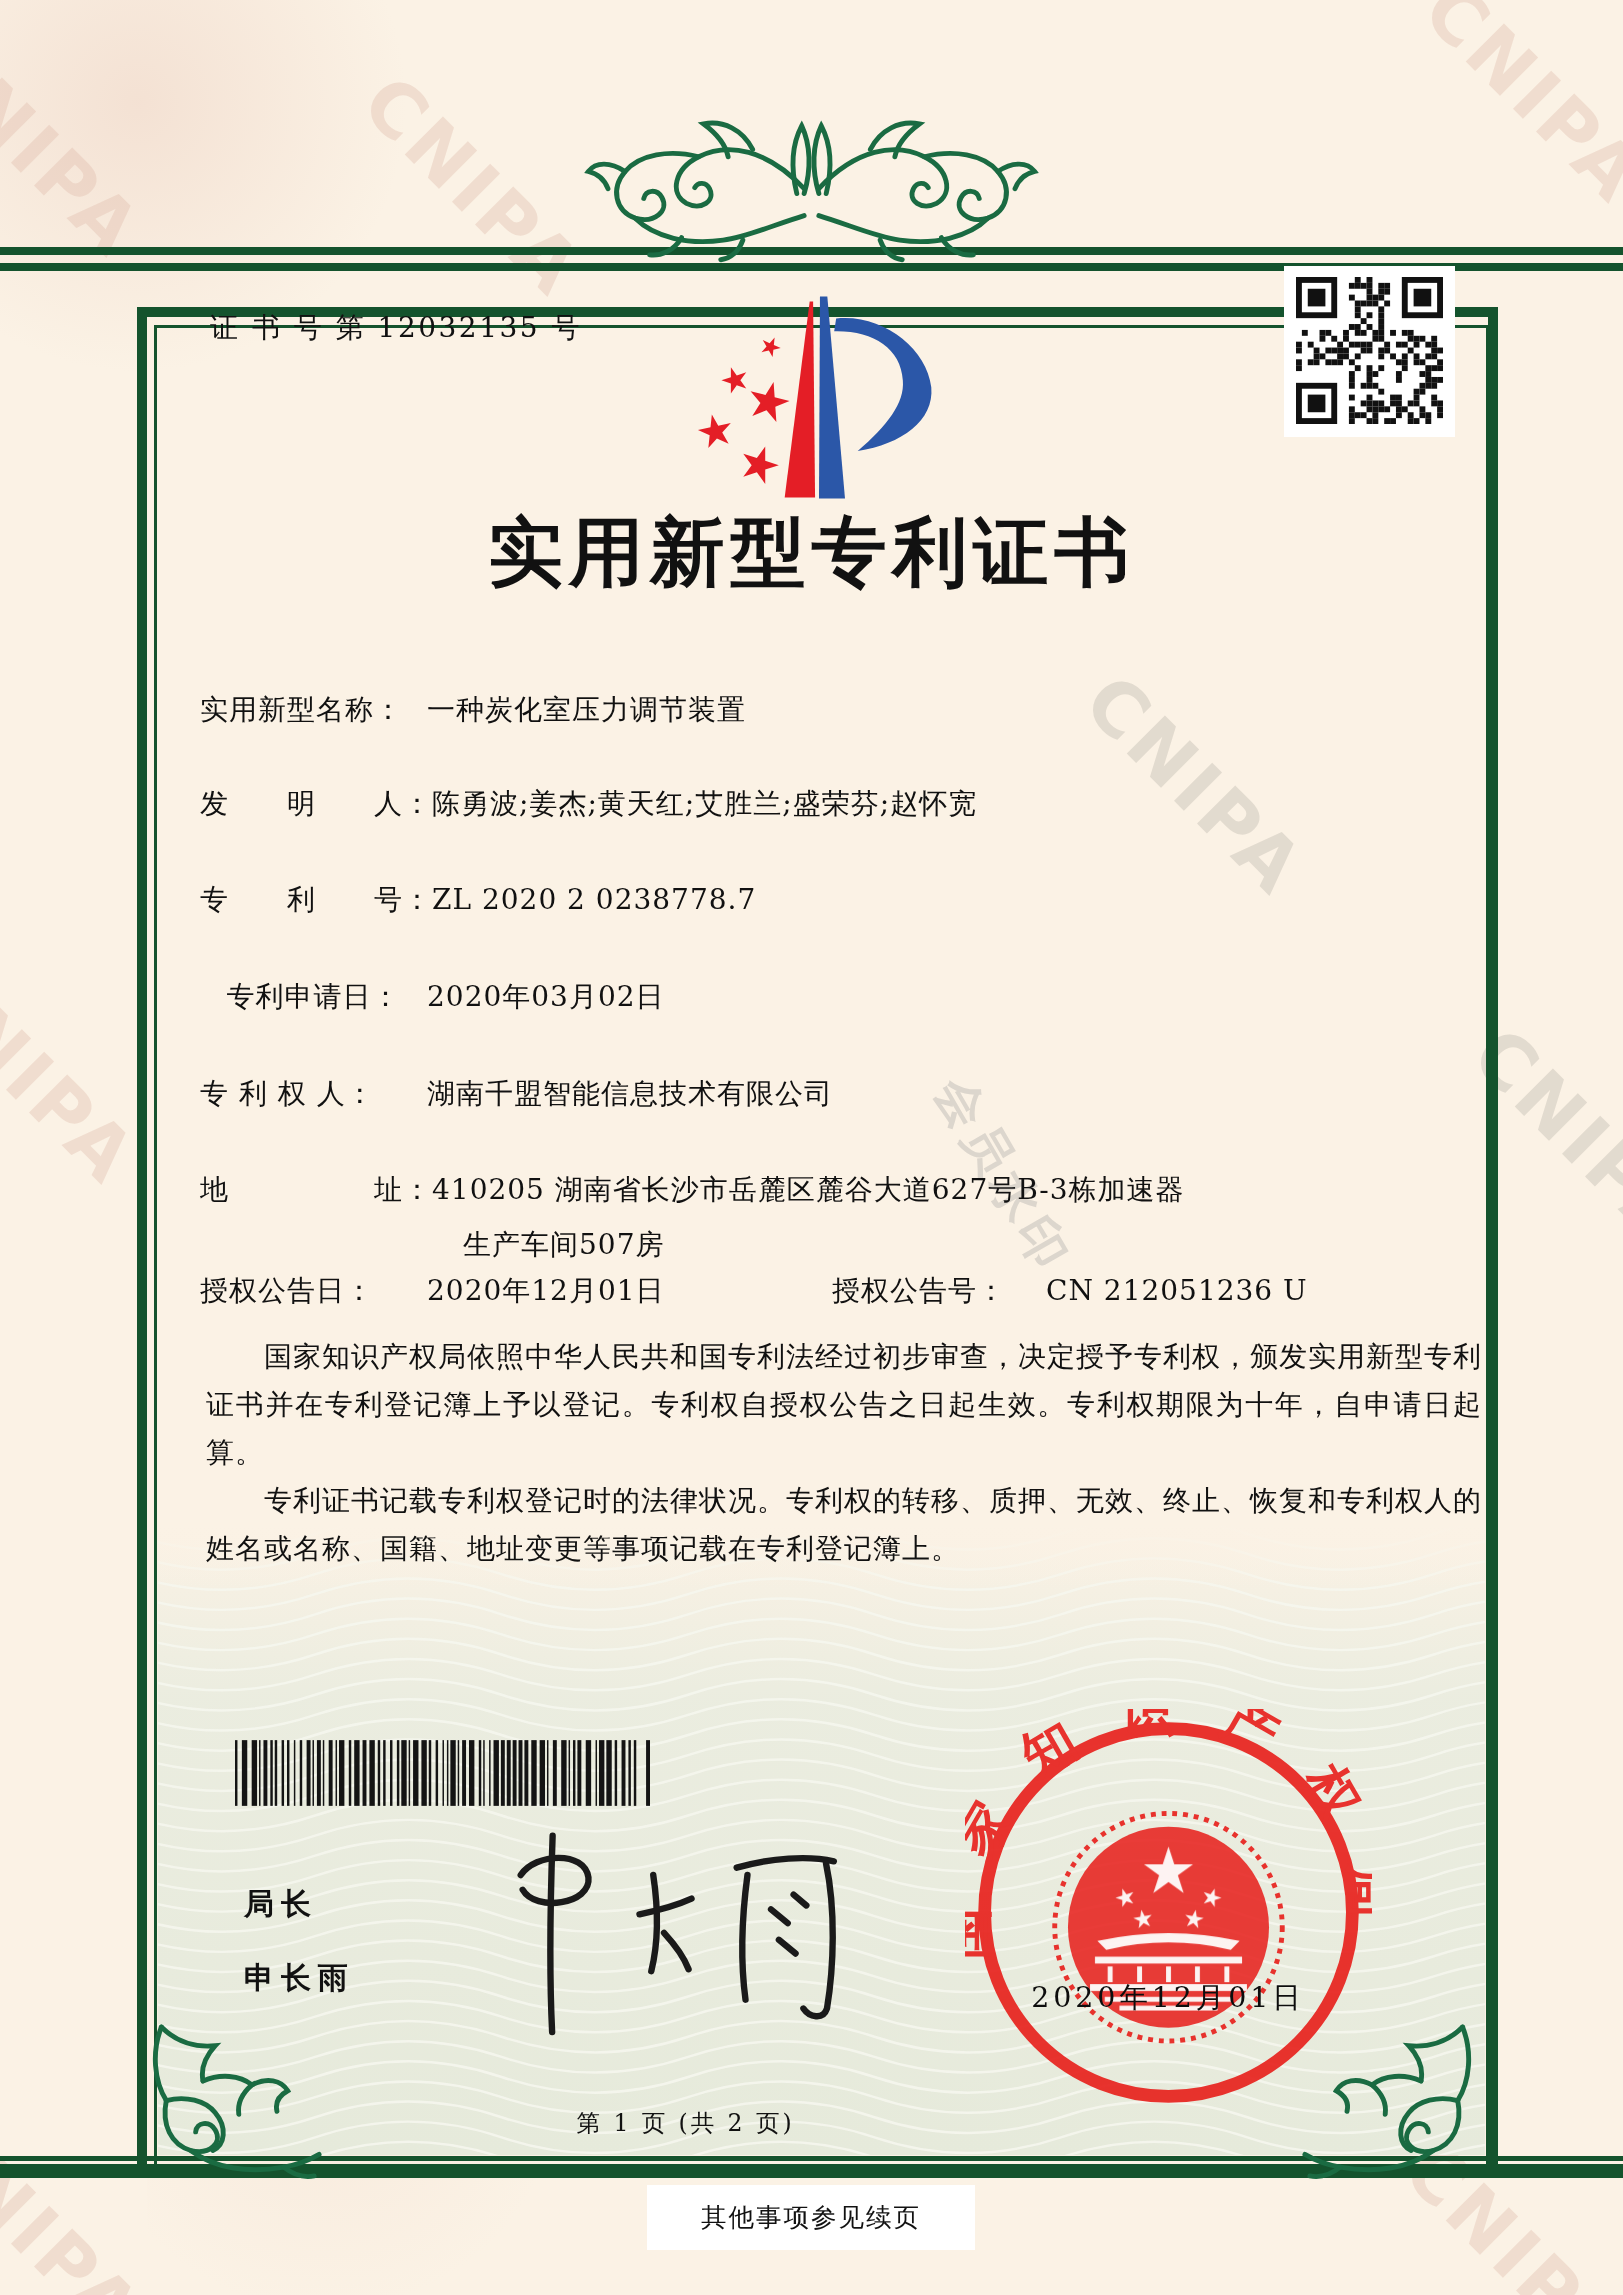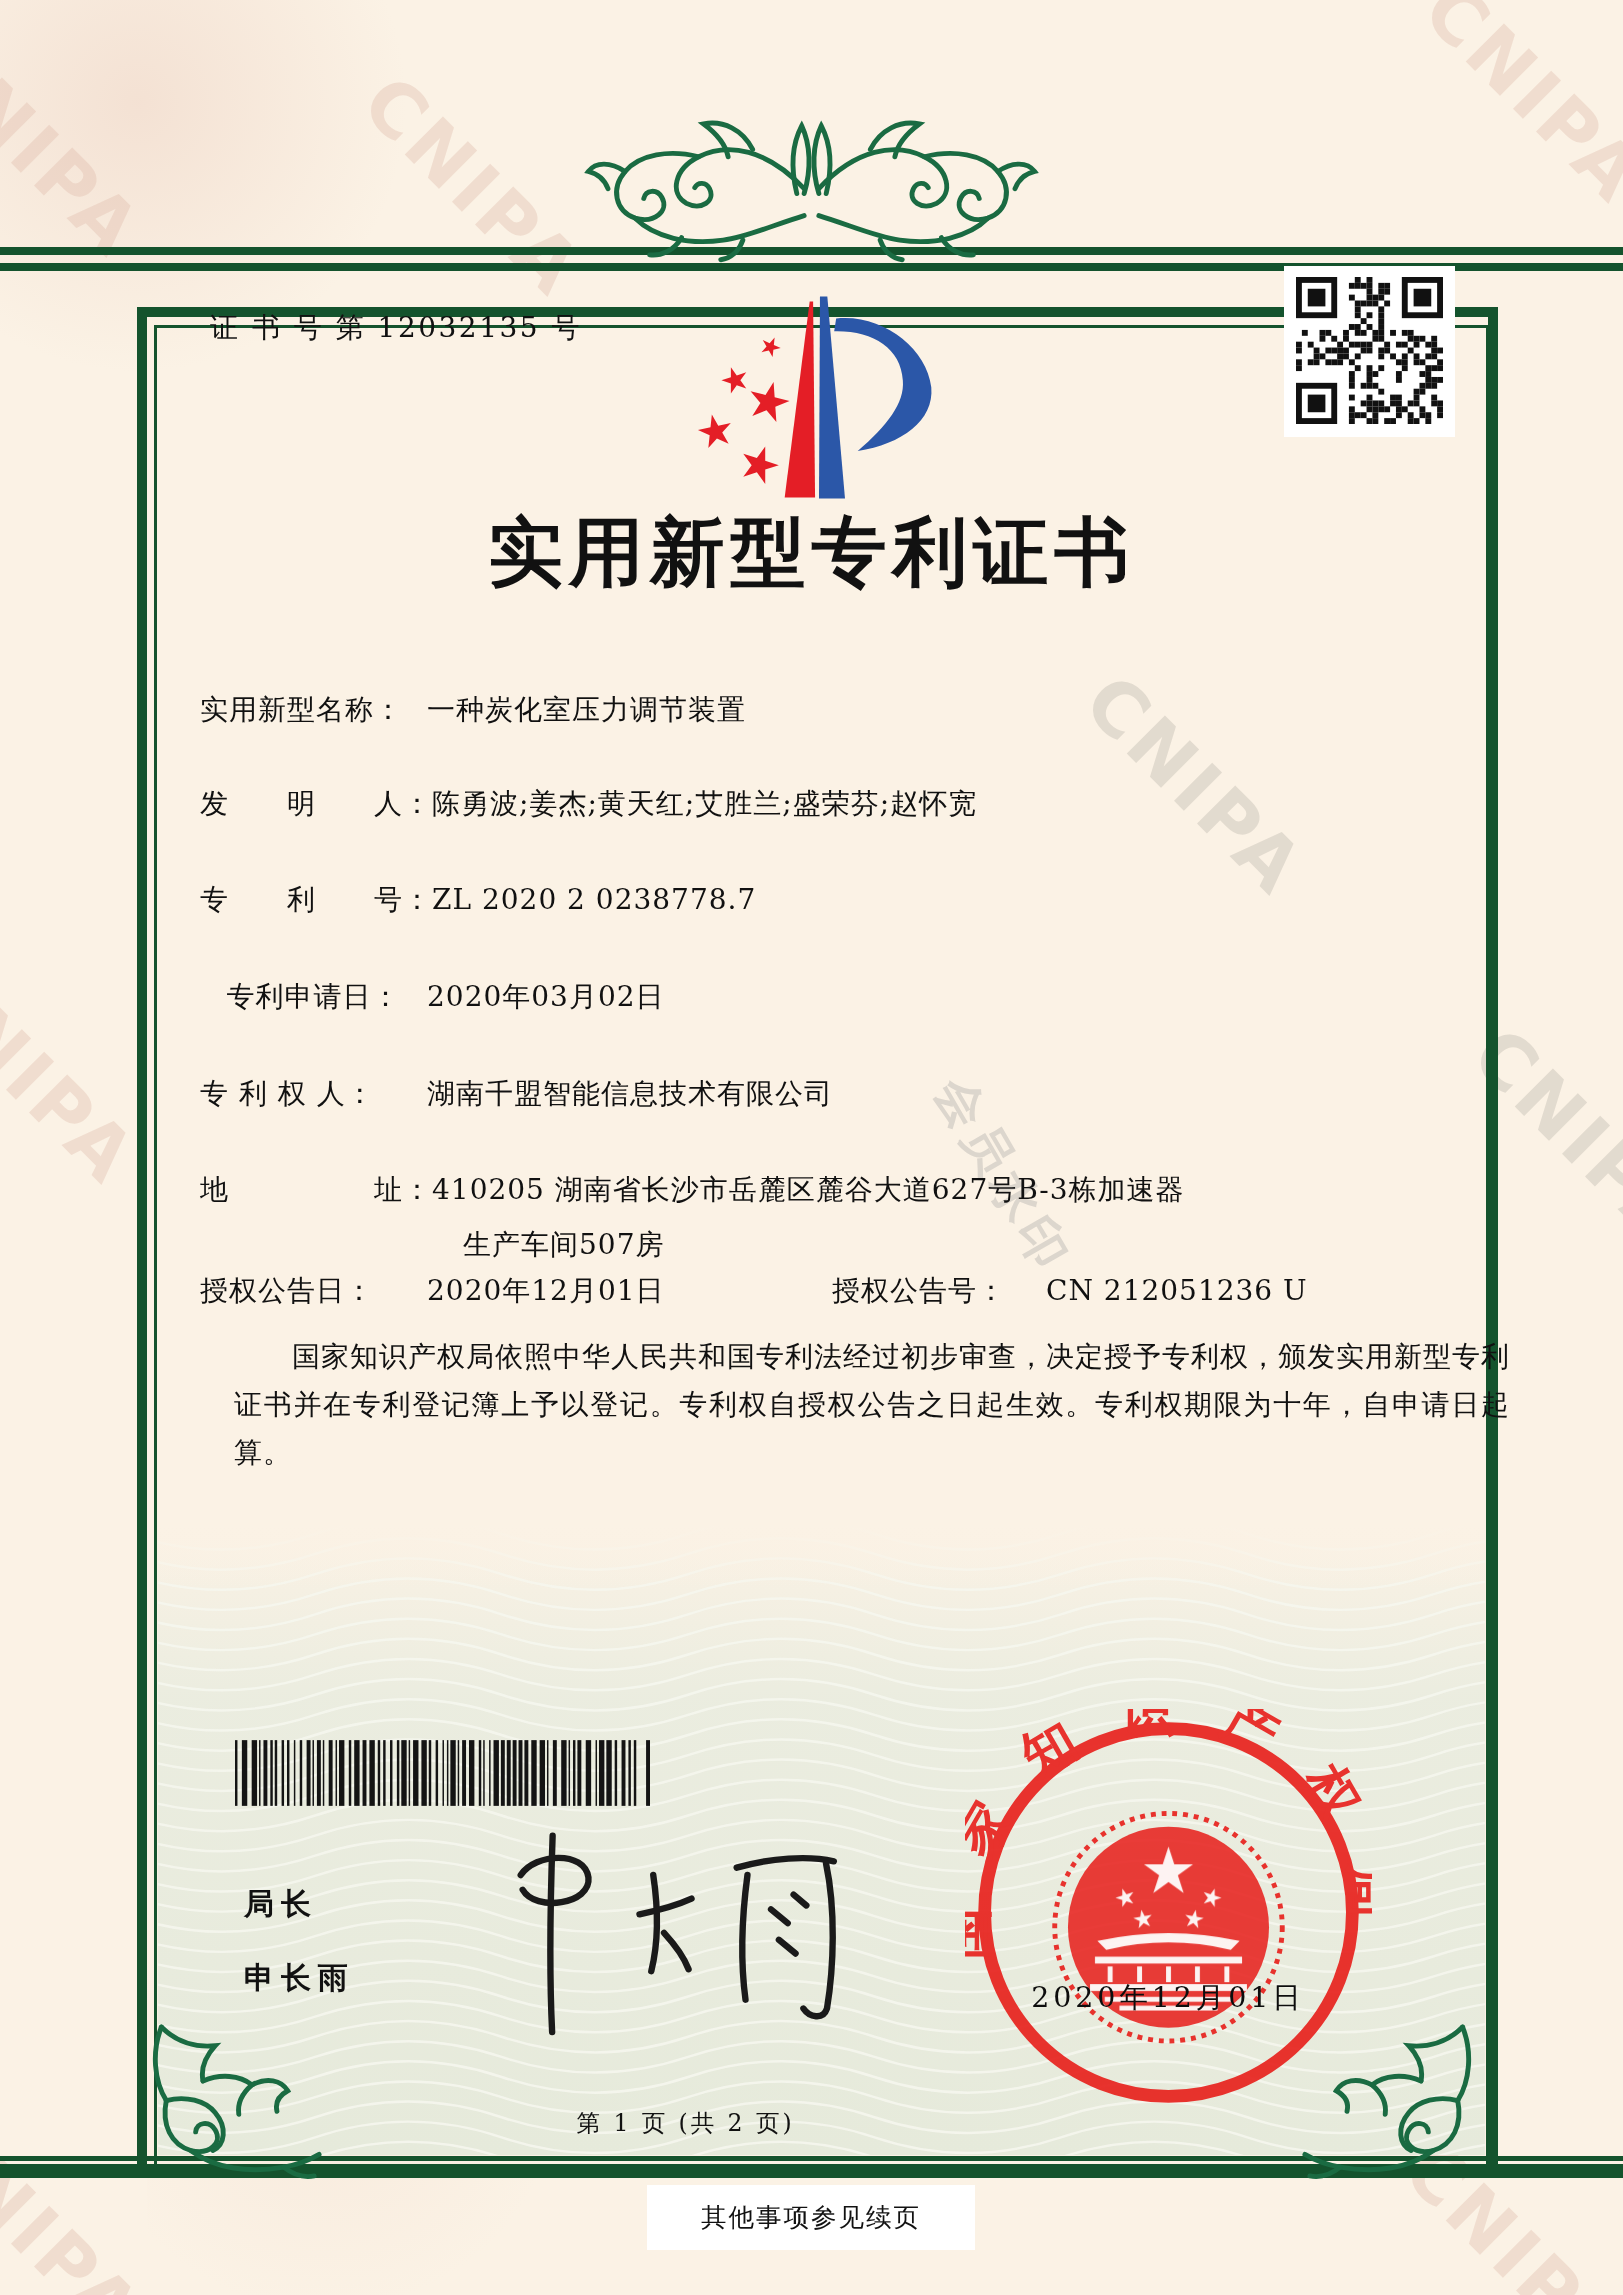--- a/index.html
+++ b/index.html
@@ -29,21 +29,21 @@
   
   .cert-no{left:210px;top:309px;font-size:28px;letter-spacing:2.5px;white-space:nowrap;}
   .title{left:0;top:503px;width:1623px;text-align:center;font-size:75px;font-weight:bold;letter-spacing:5.9px;}
   
   .row{position:absolute;left:200px;font-size:28px;letter-spacing:1px;white-space:nowrap;}
   .row .lbl{display:inline-block;min-width:227px;}
   .row .col2{position:absolute;left:632px;top:0;}
   .row .lbl2{display:inline-block;min-width:214px;}
   .addr2{position:absolute;left:434px;font-size:28px;letter-spacing:1px;}
   
-  .body-text{left:206px;top:1333px;width:1276px;font-size:28px;line-height:48px;text-align:justify;letter-spacing:1px;margin-left:28px;}
+  .body-text{left:206px;top:1333px;width:1276px;font-size:28px;line-height:48px;text-align:justify;letter-spacing:1px;}
   .body-text p{margin:0;text-indent:58px;}
   
   .signer{font-size:30px;font-weight:bold;letter-spacing:6.9px;white-space:nowrap;}
   
   .page-ind{left:0;top:2107px;width:1371px;text-align:center;font-size:23.6px;letter-spacing:2.9px;}
   .note-box{left:647px;top:2185px;width:328px;height:65px;background:#ffffff;}
   .note-box div{width:100%;text-align:center;line-height:65px;font-size:25.5px;letter-spacing:2px;}
   .seal-date{left:996px;top:1979px;width:344px;text-align:center;font-size:28.5px;letter-spacing:3.9px;color:#0d0d0d;z-index:9;}
   svg{display:block;}
   #waves-svg path{stroke:#f6f7ef;stroke-width:5;fill:none;opacity:.85;}
@@ -368,20 +368,21 @@
 <div class="addr2" style="top:1226px;z-index:3;margin-left:29px;">生产车间507房</div>
 <div class="row" style="top:1272px;z-index:3;">
   <span class="lbl">授权公告日：</span><span>2020年12月01日</span>
   <span class="col2">
     <span class="lbl2">授权公告号：</span><span>CN 212051236 U</span>
   </span>
 </div>
 
 <div class="abs body-text" style="z-index:3;">
   <p>国家知识产权局依照中华人民共和国专利法经过初步审查，决定授予专利权，颁发实用新型专利证书并在专利登记簿上予以登记。专利权自授权公告之日起生效。专利权期限为十年，自申请日起算。</p>
+  <p>专利证书记载专利权登记时的法律状况。专利权的转移、质押、无效、终止、恢复和专利权人的姓名或名称、国籍、地址变更等事项记载在专利登记簿上。</p>
 </div>
 
 <svg class="abs" style="left:235px;top:1740px;z-index:3;" width="415" height="66" viewBox="0 0 846 134">
   <g id="barcode-bars" fill="#141414">
       <rect x="0" y="0" width="5" height="134"></rect>
       <rect x="14" y="0" width="11" height="134"></rect>
       <rect x="34" y="0" width="11" height="134"></rect>
       <rect x="49" y="0" width="3" height="134"></rect>
       <rect x="58" y="0" width="8" height="134"></rect>
       <rect x="72" y="0" width="5" height="134"></rect>

